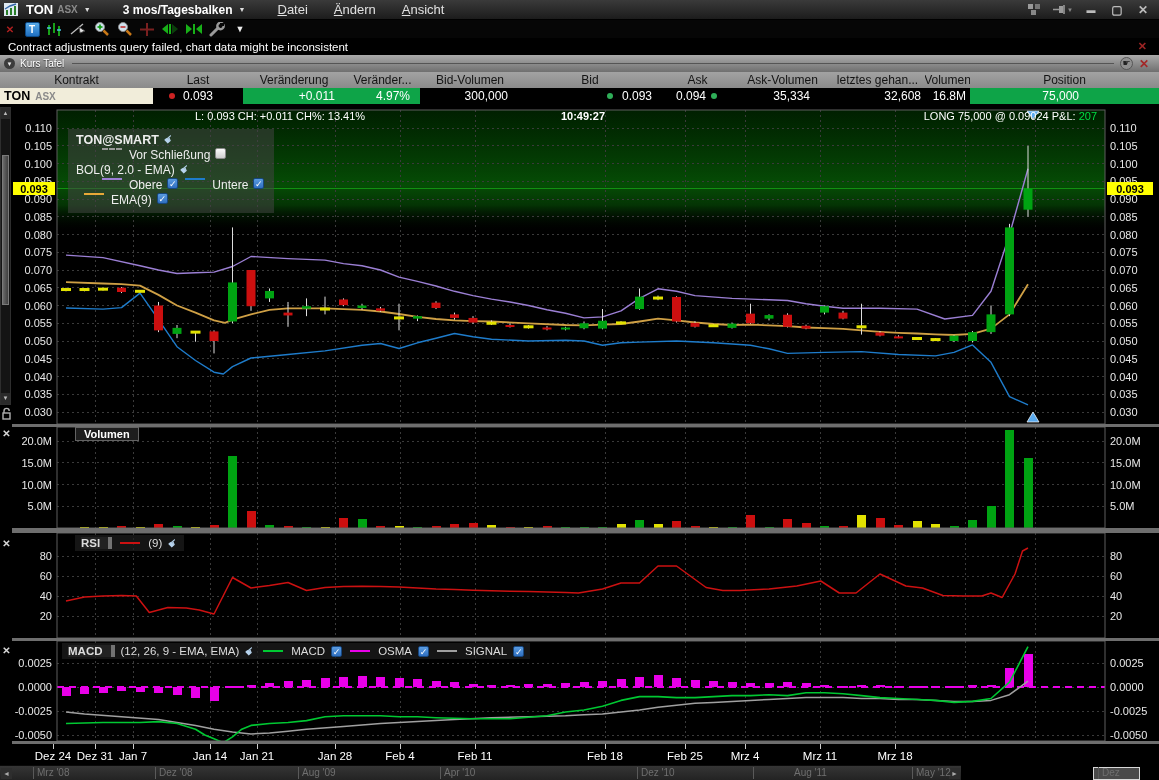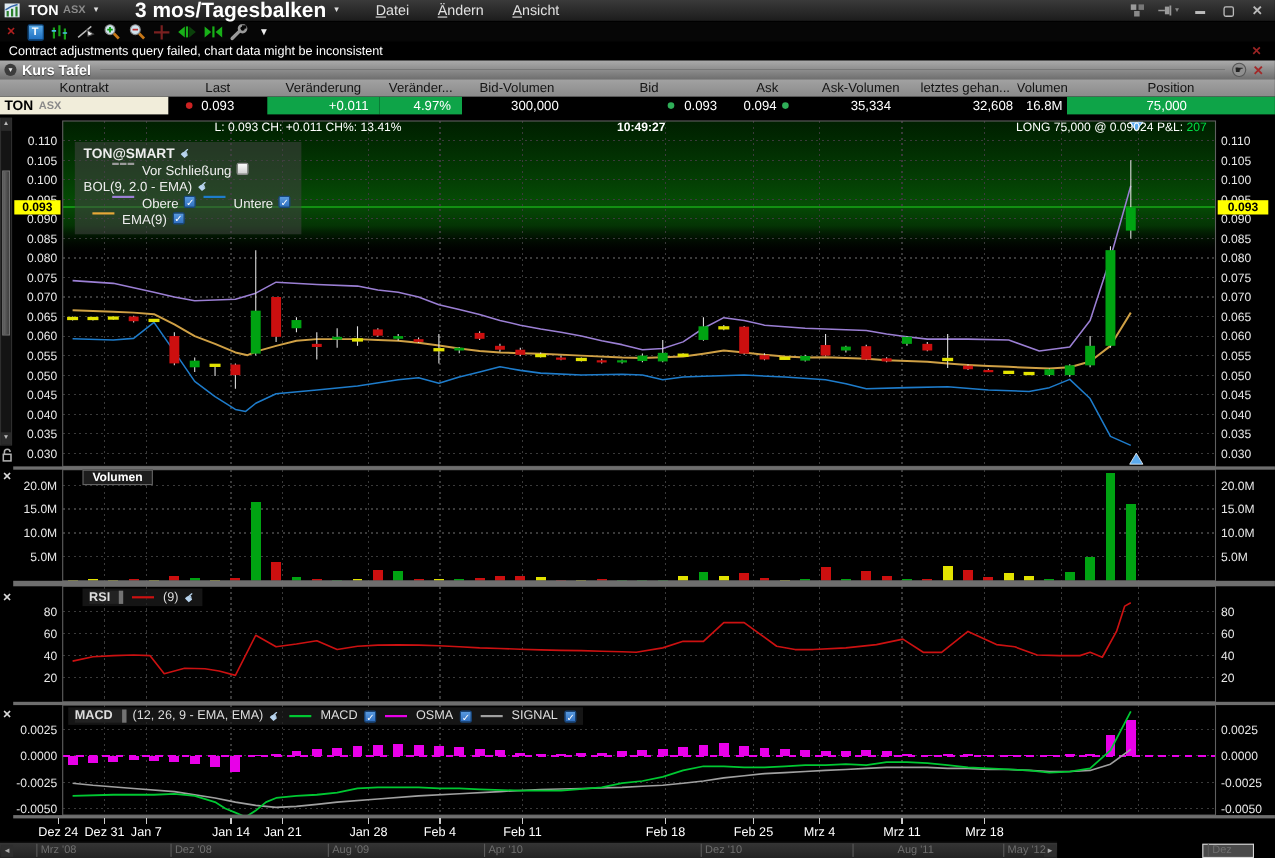--- a/index.html
+++ b/index.html
@@ -9,21 +9,21 @@
 
   
   .titlebar{position:absolute;left:0;top:0;width:1159px;height:20px;
     background:linear-gradient(#3a3a3a,#1c1c1c);border-bottom:1px solid #000;
     display:flex;align-items:center;color:#e8e8e8;}
   .appicon{width:14px;height:13px;margin:0 6px 0 4px;}
   .symbtn{display:flex;align-items:baseline;gap:4px;padding:0 8px 0 2px;height:20px;align-items:center;cursor:pointer;}
   .sym{font-weight:bold;font-size:13px;color:#fff;}
   .exch{font-size:10px;color:#8a8a8a;font-weight:bold;}
   .dd::after{content:"▼";font-size:7px;color:#ddd;margin-left:2px;}
-  .tfbtn{display:flex;align-items:center;gap:4px;padding:0 10px;height:20px;font-weight:bold;font-size:19px;color:#fff;cursor:pointer;margin-left:14px;}
+  .tfbtn{display:flex;align-items:center;gap:4px;padding:0 10px;height:20px;font-weight:bold;font-size:12px;color:#fff;cursor:pointer;margin-left:14px;}
   .menus{display:flex;gap:26px;margin-left:22px;font-size:13px;color:#e0e0e0;}
   .menus span{cursor:pointer;}
   .menus u{text-decoration:underline;}
   .winicons{margin-left:auto;display:flex;align-items:center;gap:10px;padding-right:8px;color:#9a9a9a;}
   .wbtn{width:16px;height:14px;display:flex;align-items:center;justify-content:center;cursor:pointer;}
   .min::after{content:"▬";font-size:9px;color:#bbb;}
   .max::after{content:"▢";font-size:12px;color:#bbb;font-weight:bold;}
   .cls::after{content:"✕";font-size:12px;color:#bbb;font-weight:bold;}
   .pinwrap{display:flex;align-items:center;}
   .pindd::after{content:"▼";font-size:6px;color:#888;margin-left:1px;}
@@ -42,21 +42,21 @@
     color:#fff;font-size:11.5px;display:flex;align-items:center;padding-left:8px;}
   .warn-x{position:absolute;right:12px;top:2px;color:#9c2424;font-weight:bold;font-size:11px;cursor:pointer;}
   .warn-x::after{content:"✕";}
 
   
   .kurshdr{position:absolute;left:0;top:55px;width:1159px;height:17px;
     background:linear-gradient(#ababab,#6f6f6f);display:flex;align-items:center;}
   .collapse{width:11px;height:11px;border-radius:50%;background:#3c3c3c;margin:0 5px 0 4px;
     display:flex;align-items:center;justify-content:center;cursor:pointer;}
   .collapse::after{content:"▼";font-size:6px;color:#e8e8e8;}
-  .kurstitle{font-size:13px;font-weight:bold;color:#fff;text-shadow:0 1px 1px #333;margin-right:8px;}
+  .kurstitle{font-size:10px;font-weight:normal;color:#fff;text-shadow:0 1px 1px #333;margin-right:8px;}
   .kursline{flex:1;height:1px;background:#e6e6e6;border-bottom:1px solid #555;margin-right:6px;}
   .kurs-hand{width:13px;height:13px;border-radius:50%;background:#8f8f8f;border:1px solid #555;color:#222;
     font-size:9px;line-height:11px;text-align:center;margin-right:6px;cursor:pointer;}
   .kurs-hand::after{content:"☛";}
   .kurs-x{color:#a32828;font-weight:bold;font-size:12px;margin-right:10px;cursor:pointer;}
   .kurs-x::after{content:"✕";}
 
   
   .thead,.trow{position:absolute;left:0;width:1159px;height:16px;display:flex;font-size:12px;}
   .thead{top:72px;background:linear-gradient(#a2a2a2,#8a8a8a);color:#141414;}
@@ -833,18 +833,18 @@
 
   <div class="timeline" id="timeline">
     <div class="tl-left"></div>
     <div class="tl-thumb"></div>
     <div class="tl-right"></div>
   <span class="tl-label" style="left: 33px;">Mrz '08</span>
       <span class="tl-label" style="left: 155px;">Dez '08</span>
       <span class="tl-label" style="left: 298px;">Aug '09</span>
       <span class="tl-label" style="left: 440px;">Apr '10</span>
       <span class="tl-label" style="left: 637px;">Dez '10</span>
-      <span class="tl-label" style="left: 775px; padding-left: 40px;">Aug '11</span>
+      <span class="tl-label" style="left: 753px; padding-left: 40px;">Aug '11</span>
       <span class="tl-label" style="left: 912px;">May '12</span>
       <span class="tl-label" style="left: 1098px;">Dez '12</span>
     </div>
 
 </div>
 
 </body></html>

